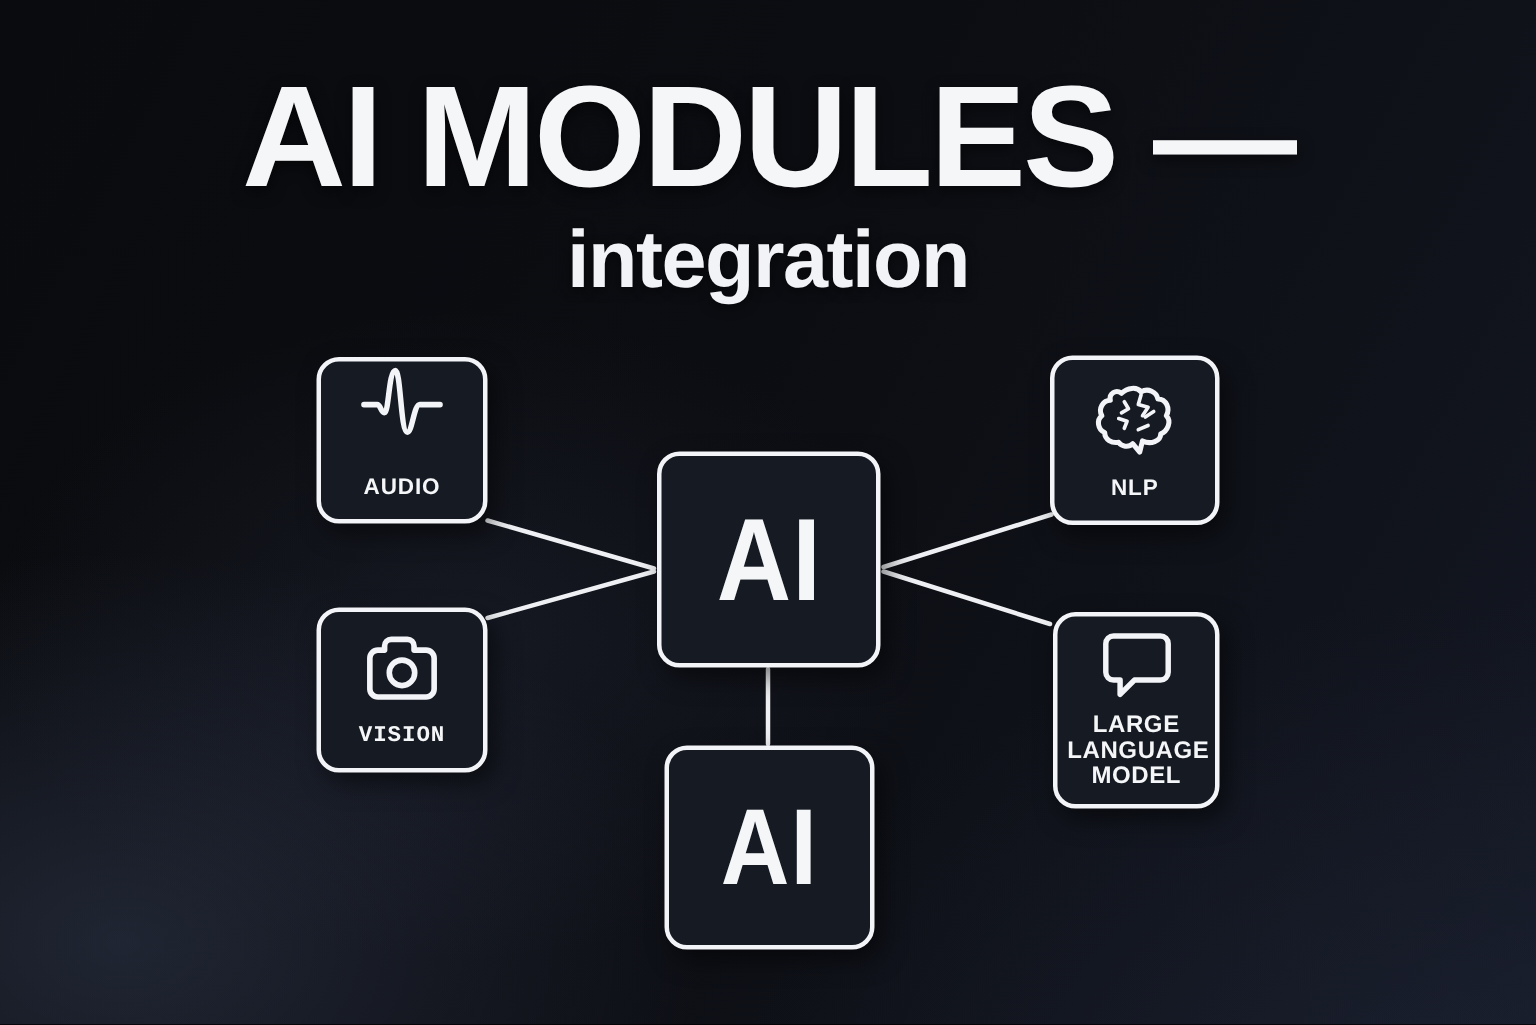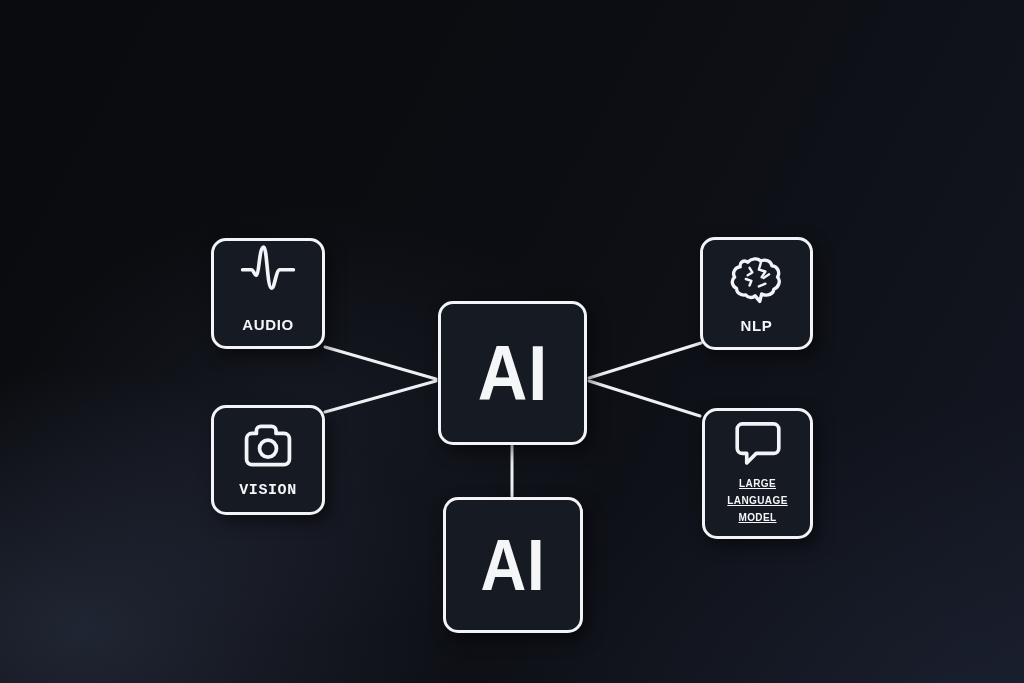--- a/index.html
+++ b/index.html
@@ -85,26 +85,25 @@
   }
   .node .node-label {
     font-size: 15px;
     font-weight: 700;
     letter-spacing: 0.6px;
     text-align: center;
     padding-bottom: 12px;
     line-height: 18px;
   }
   .node.node-llm .node-label {
-    font-size: 10px;
+    font-size: 16px;
     letter-spacing: 0.4px;
     line-height: 17px;
     max-width: 92px;
     padding-bottom: 10px;
-    text-decoration: underline;
   }
 
   .node-audio  { left: 211px; top: 238px; width: 114px; height: 111px; gap: 20px; }
   .node-vision { left: 211px; top: 405px; width: 114px; height: 110px; font-family: Liberation Mono, monospace; }
   .node-nlp    { left: 700px; top: 237px; width: 113px; height: 113px; }
   .node-llm    { left: 702px; top: 408px; width: 111px; height: 131px; }
 
   .node-ai-center { left: 438px; top: 301px; width: 149px; height: 144px; justify-content: center; }
   .node-ai-bottom { left: 443px; top: 497px; width: 140px; height: 136px; justify-content: center; }
 
@@ -122,20 +121,24 @@
     fill: none;
     stroke-linecap: round;
     stroke-linejoin: round;
   }
 </style>
 </head>
 <body>
 
 <div class="canvas">
 
+  <div class="header">
+    <h1 class="title">AI MODULES —</h1>
+    <div class="subtitle">integration</div>
+  </div>
 
   <svg class="edges-svg" width="1024" height="683" viewBox="0 0 1024 683">
     <line class="edge" x1="325" y1="347" x2="436" y2="379"></line>
     <line class="edge" x1="325" y1="412" x2="436" y2="381"></line>
     <line class="edge" x1="589" y1="378" x2="701" y2="343"></line>
     <line class="edge" x1="589" y1="381" x2="700" y2="416"></line>
     <line class="edge" x1="512" y1="446" x2="512" y2="496"></line>
   </svg>
 
   <div class="node node-audio">

